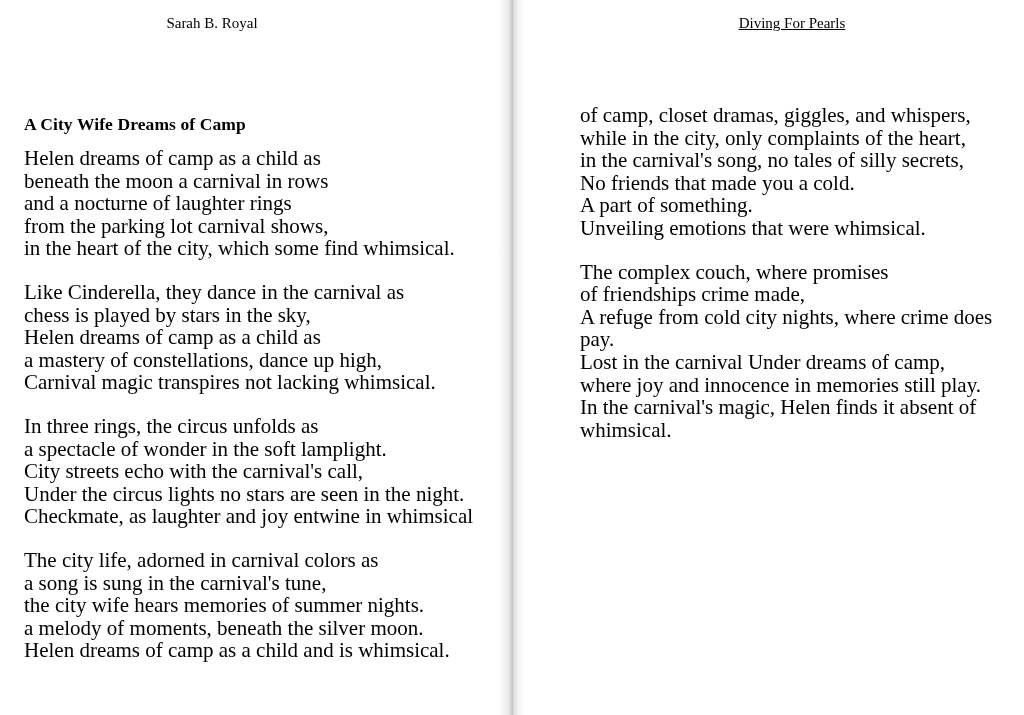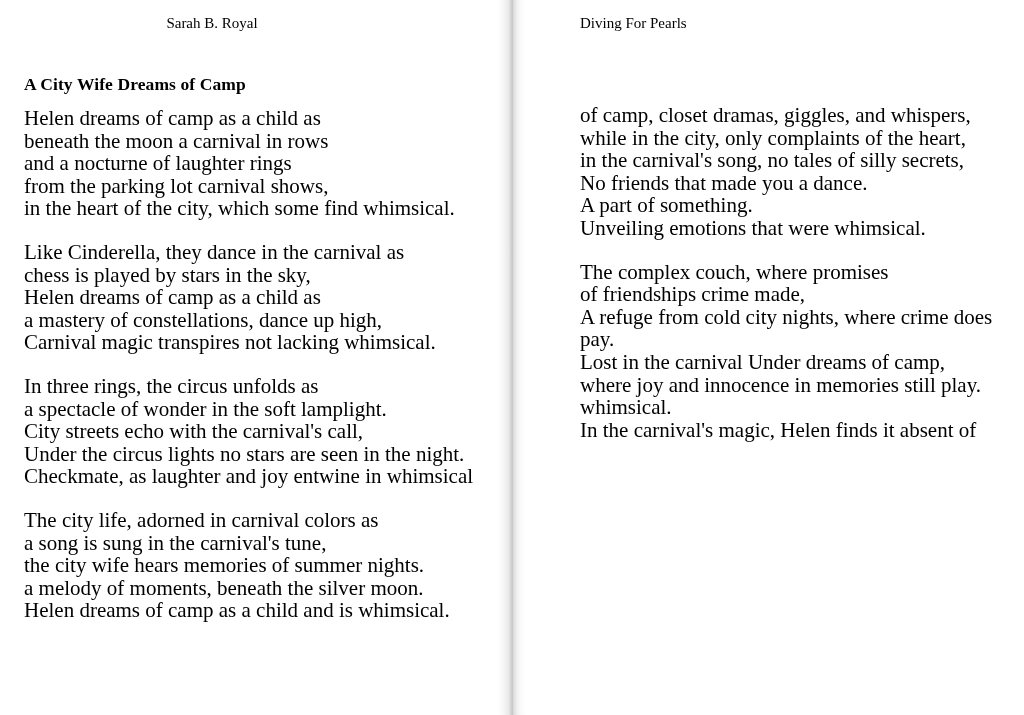--- a/index.html
+++ b/index.html
@@ -52,26 +52,27 @@
     font-size: 15px;
     line-height: 1.2;
     padding-top: 14px;
     height: 24px;
   }
   .running-head-left {
     text-align: center;
     padding-right: 78px;
   }
   .running-head-right {
-    text-align: left;
+    text-align: center;
+    text-decoration: underline;
   }
   .poem-title {
     font-size: 17.5px;
     font-weight: bold;
-    margin-top: 36px;
+    margin-top: 76px;
     margin-bottom: 12px;
     letter-spacing: 0.1px;
   }
   .stanza {
     margin-bottom: 21px;
   }
   .line {
     font-size: 21px;
     line-height: 22.6px;
     white-space: pre-wrap;
@@ -134,31 +135,31 @@
 
   <div class="page page-right">
     <div class="running-head running-head-right">Diving For Pearls</div>
 
     <div class="body-right">
 
       <div class="stanza">
         <div class="line">of camp, closet dramas, giggles, and whispers,</div>
         <div class="line">while in the city, only complaints of the heart,</div>
         <div class="line">in the carnival's song, no tales of silly secrets,</div>
-        <div class="line">No friends that made you a dance.</div>
+        <div class="line">No friends that made you a cold.</div>
         <div class="line">A part of something.</div>
         <div class="line">Unveiling emotions that were whimsical.</div>
       </div>
 
       <div class="stanza">
         <div class="line">The complex couch, where promises</div>
         <div class="line">of friendships crime made,</div>
         <div class="line">A refuge from cold city nights, where crime does pay.</div>
         <div class="line">Lost in the carnival Under dreams of camp,</div>
         <div class="line">where joy and innocence in memories still play.</div>
+        <div class="line">In the carnival's magic, Helen finds it absent of</div>
         <div class="line">whimsical.</div>
-        <div class="line">In the carnival's magic, Helen finds it absent of</div>
       </div>
 
     </div>
   </div>
 
 </div>
 
 </body></html>

